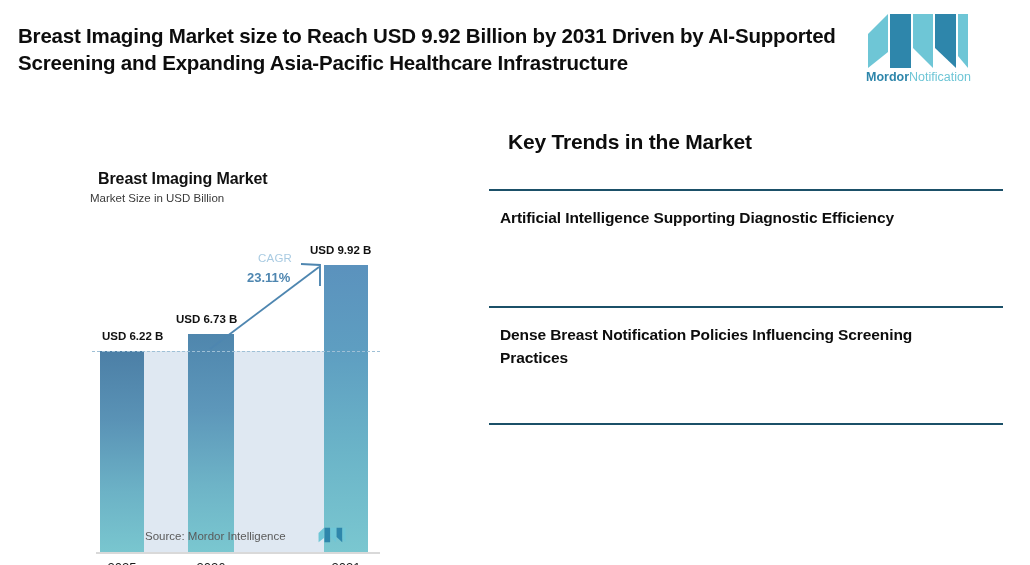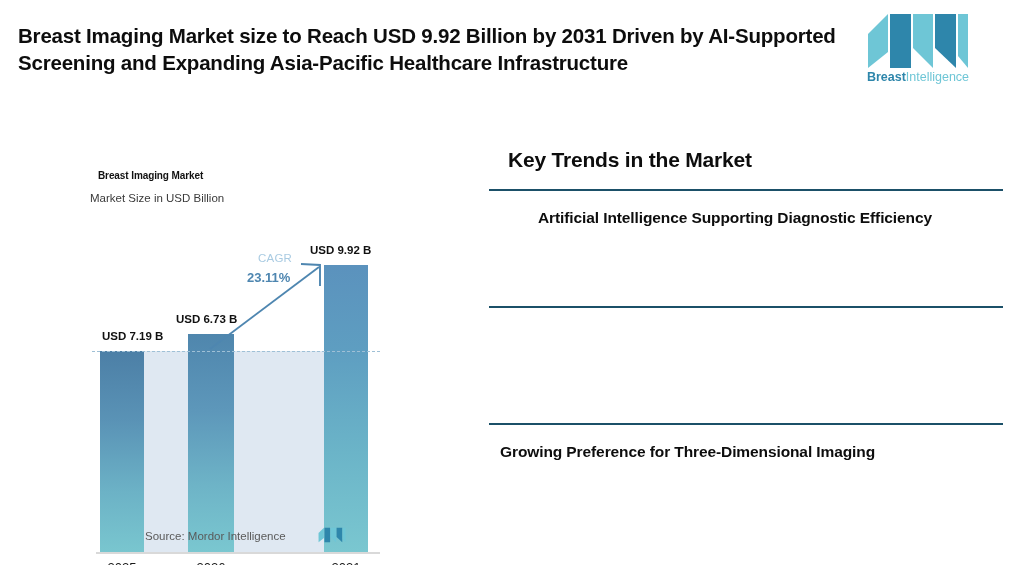--- a/index.html
+++ b/index.html
@@ -25,21 +25,21 @@
     position:absolute;left:0;top:58px;width:104px;
     text-align:center;font-size:12.5px;white-space:nowrap;
   }
   .logo-text .m{color:#2e86ab;font-weight:bold;}
   .logo-text .i{color:#6ec6d6;font-weight:normal;}
 
   
   .chart-panel{position:absolute;left:0;top:160px;width:470px;height:400px;}
   .chart-title{
     position:absolute;left:98px;top:10px;
-    font-size:10px;font-weight:bold;color:#111;letter-spacing:-0.1px;
+    font-size:16px;font-weight:bold;color:#111;letter-spacing:-0.1px;
   }
   .chart-sub{
     position:absolute;left:90px;top:32px;
     font-size:11.5px;color:#3a3a3a;
   }
   .plot{position:absolute;left:98px;top:85px;width:260px;height:408px;}
 
   .band{position:absolute;background:#dfe8f2;}
   .bar{position:absolute;border-radius:0;}
   .bar-2025{background:linear-gradient(180deg,#4c7fa6 0%,#5a93b6 35%,#6cb2c6 70%,#79c6cf 100%);}
@@ -72,21 +72,21 @@
 
   .source{
     position:absolute;left:100px;top:528px;
     font-size:11.5px;color:#5a5a5a;margin-left:45px;
   }
   .source-logo{position:absolute;left:318px;top:524px;width:28px;height:18px;}
 
   
   .trends{position:absolute;left:489px;top:128px;width:515px;}
   .trends-heading{
-    position:absolute;left:19px;top:20px;
+    position:absolute;left:19px;top:2px;
     font-size:21px;font-weight:bold;color:#0d0d0d;letter-spacing:-0.2px;
   }
   .trend-item{position:absolute;left:0;width:515px;}
   .trend-rule{width:514px;height:2.3px;background:#1b5068;}
   .trend-text{
     margin-top:15px;padding-left:11px;width:470px;
     font-size:15.5px;font-weight:bold;line-height:23px;color:#0d0d0d;
     letter-spacing:-0.1px;
   }
 </style>
@@ -99,41 +99,41 @@
 
   <div class="logo-wrap">
     <svg class="logo-mark" viewBox="0 0 104 58">
       <polygon points="2,56 2,22 22,2 22,40" fill="#6ec6d6"></polygon>
       <polygon points="24,56 24,2 45,2 45,56" fill="#2e86ab"></polygon>
       <polygon points="47,2 67,2 67,56 47,36" fill="#6ec6d6"></polygon>
       <polygon points="69,2 90,2 90,56 69,36" fill="#2e86ab"></polygon>
       <polygon points="92,2 102,2 102,56 92,44" fill="#6ec6d6"></polygon>
     </svg>
     <div class="logo-text">
-      <span class="m">Breast</span><span class="i">Intelligence</span>
+      <span class="m">Mordor</span><span class="i">Notification</span>
     </div>
   </div>
 
   <div class="chart-panel">
 
     <div class="chart-title">Breast Imaging Market</div>
     <div class="chart-sub">Market Size in USD Billion</div>
 
     <div class="plot">
 
       <div class="band" style="left:46px;top:106px;width:44px;height:201px;"></div>
       <div class="band" style="left:136px;top:106px;width:90px;height:201px;"></div>
 
       <div class="bar bar-2025" style="left:2px;top:106px;width:44px;height:201px;"></div>
       <div class="bar bar-2026" style="left:90px;top:89px;width:46px;height:218px;"></div>
       <div class="bar bar-2031" style="left:226px;top:20px;width:44px;height:287px;"></div>
 
       <div class="dashed" style="left:-6px;top:106px;width:288px;"></div>
 
-      <div class="vlabel" style="left:4px;top:85px;">USD 7.19 B</div>
+      <div class="vlabel" style="left:4px;top:85px;">USD 6.22 B</div>
       <div class="vlabel" style="left:78px;top:68px;">USD 6.73 B</div>
       <div class="vlabel" style="left:212px;top:-1px;">USD 9.92 B</div>
 
       <div class="cagr-label" style="left:160px;top:7px;">CAGR</div>
       <div class="cagr-value" style="left:149px;top:25px;">23.11%</div>
 
       <svg class="arrow-svg" width="282" height="320">
         <line x1="112" y1="104" x2="221" y2="22" stroke="#4e86b0" stroke-width="1.9"></line>
         <polyline points="203,19 222,20 222,41" fill="none" stroke="#4e86b0" stroke-width="1.9" stroke-linejoin="miter" stroke-linecap="butt"></polyline>
       </svg>
@@ -152,28 +152,28 @@
       <polygon points="24,56 24,2 45,2 45,56" fill="#2e86ab"></polygon>
       <polygon points="47,2 67,2 67,56 47,36" fill="#6ec6d6"></polygon>
       <polygon points="69,2 90,2 90,56 69,36" fill="#2e86ab"></polygon>
       <polygon points="92,2 102,2 102,56 92,44" fill="#6ec6d6"></polygon>
     </svg>
   </div>
 
   <div class="trends">
     <div class="trends-heading">Key Trends in the Market</div>
 
-    <div class="trend-item" style="top:61px;text-align:center;">
+    <div class="trend-item" style="top:61px;">
       <div class="trend-rule"></div>
       <div class="trend-text">Artificial Intelligence Supporting Diagnostic Efficiency</div>
     </div>
 
     <div class="trend-item" style="top:178px;">
       <div class="trend-rule"></div>
+      <div class="trend-text">Dense Breast Notification Policies Influencing Screening Practices</div>
     </div>
 
     <div class="trend-item" style="top:295px;">
       <div class="trend-rule"></div>
-      <div class="trend-text">Growing Preference for Three-Dimensional Imaging</div>
     </div>
   </div>
 
 </div>
 
 </body></html>

